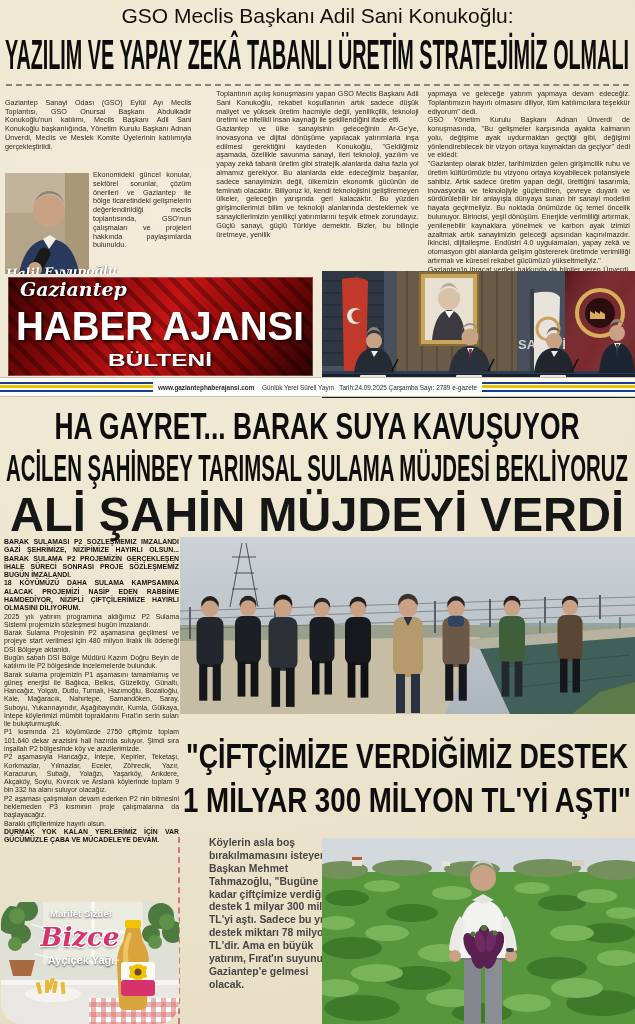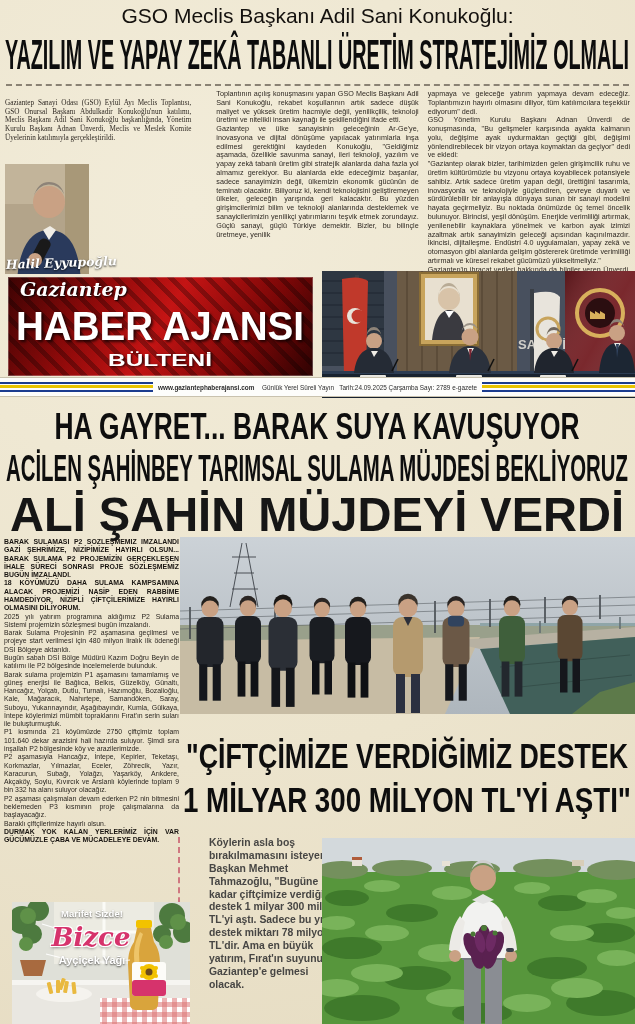--- a/index.html
+++ b/index.html
@@ -8,21 +8,21 @@
         background-image:radial-gradient(circle at 30% 20%, #f2ecd9 0%, #ece4cd 60%, #e6dcc2 100%);}
   svg text{font-family:"Liberation Sans",sans-serif;}
 
   
   .kicker{position:absolute;top:4px;left:0;width:635px;text-align:center;
           font-size:21px;color:#14110e;letter-spacing:0;}
   .h1-svg{position:absolute;top:24px;left:0;}
   .dashrule{position:absolute;top:84px;left:6px;width:623px;border-top:2px dashed #8a8274;}
   .topcols{position:absolute;top:90px;left:5px;width:625px;height:184px;display:flex;gap:9px;overflow:hidden;}
   .tcol{flex:1;font-size:7.2px;line-height:1.22;color:#2e2822;text-align:justify;white-space:pre-line;}
-  .tcol p{margin:0 16px 2px 0;white-space:pre-line;font-family:Liberation Serif, serif;}
+  .tcol p{margin:0 16px 2px 0;white-space:pre-line;}
   .speaker-photo{float:left;width:84px;height:118px;margin:2px 4px 0 0;position:relative;}
   .signature{position:absolute;left:1px;bottom:1px;width:150px;color:#fff;
              font-family:"DejaVu Serif",serif;font-style:italic;font-weight:bold;font-size:12.5px;
              text-shadow:0 1px 2px rgba(0,0,0,.8);transform:rotate(-2deg);transform-origin:left bottom;white-space:nowrap;}
 
   
   .masthead{position:absolute;left:8px;top:277px;width:305px;height:99px;
             background:
               repeating-linear-gradient(45deg, rgba(0,0,0,.28) 0 5px, rgba(0,0,0,0) 5px 13px),
               linear-gradient(120deg,#3d0303 0%,#8f0a0a 28%,#c41414 50%,#7a0707 78%,#2e0202 100%);
@@ -48,21 +48,21 @@
   .walk-photo{position:absolute;left:180px;top:537px;width:455px;height:177px;}
   .quote-kicker{position:absolute;left:180px;top:717px;width:455px;text-align:center;
                 font-weight:bold;font-size:12.5px;color:#1c1c1c;}
   .quote-svg{position:absolute;left:180px;top:732px;}
 
   
   .tahma-col{position:absolute;left:183px;top:837px;width:136px;height:186px;overflow:hidden;
              font-size:10.4px;line-height:1.24;font-weight:bold;color:#474644;margin-left:26px;}
   .dash-sep{position:absolute;left:178px;top:837px;height:187px;border-left:2px dashed #cf7780;}
   .field-photo{position:absolute;left:322px;top:838px;width:313px;height:186px;}
-  .ad{position:absolute;left:12px;top:902px;width:178px;height:122px;overflow:hidden;}
+  .ad{position:absolute;left:1px;top:902px;width:178px;height:122px;overflow:hidden;border-radius:21px;}
   .ad-tagline{position:absolute;left:20px;top:6px;width:120px;text-align:center;color:#fff;
               font-weight:bold;font-size:9.5px;text-shadow:0 1px 2px rgba(0,0,0,.65);}
   .ad-brand{position:absolute;left:24px;top:20px;width:110px;text-align:center;color:#d6336c;
             font-family:"DejaVu Serif",serif;font-style:italic;font-weight:bold;font-size:26px;
             text-shadow:1px 1px 0 #fff,-1px 1px 0 #fff,1px -1px 0 #fff,-1px -1px 0 #fff,0 2px 3px rgba(0,0,0,.4);}
   .ad-product{position:absolute;left:20px;top:52px;width:120px;text-align:center;color:#fff;
               font-weight:bold;font-size:11px;text-shadow:0 1px 2px rgba(0,0,0,.7);}
 </style>
 </head>
 <body>
@@ -88,20 +88,21 @@
           <circle cx="44" cy="38" r="16" fill="#c9a184"></circle>
           <path d="M28,36 a16 16 0 0 1 32,-4 l-4,-6 a16 14 0 0 0 -26,2 z" fill="#9a908a" opacity="0"></path>
           <path d="M29,32 a16 16 0 0 1 30,-2 c-2,-8 -8,-12 -15,-12 c-8,0 -13,6 -15,14 z" fill="#8d8378"></path>
           <path d="M12,118 c2,-38 16,-52 32,-52 c18,0 30,14 32,52 z" fill="#2a3a5c"></path>
           <path d="M38,66 l6,10 l7,-10 l-6,-4 z" fill="#f0ede6"></path>
           <rect x="30" y="74" width="12" height="26" rx="5" transform="rotate(28 36 87)" fill="#1a1a1a"></rect>
           <circle cx="30" cy="96" r="7" fill="#c9a184"></circle>
         </svg>
         <div class="signature">Halil Eyyupoğlu</div>
       </div>
+      <p>Ekonomideki güncel konular, sektörel sorunlar, çözüm önerileri ve Gaziantep ile bölge ticaretindeki gelişmelerin değerlendirildiği meclis toplantısında, GSO'nun çalışmaları ve projeleri hakkında paylaşımlarda bulunuldu.</p>
     </div>
     <div class="tcol">Toplantının açılış konuşmasını yapan GSO Meclis Başkanı Adil Sani Konukoğlu, rekabet koşullarının artık sadece düşük maliyet ve yüksek üretim hacmiyle değil, yenilikçilik, teknoloji üretimi ve nitelikli insan kaynağı ile şekillendiğini ifade etti.
 Gaziantep ve ülke sanayisinin geleceğinin Ar-Ge'ye, inovasyona ve dijital dönüşüme yapılacak yatırımlarla inşa edilmesi gerektiğini kaydeden Konukoğlu, "Geldiğimiz aşamada, özellikle savunma sanayi, ileri teknoloji, yazılım ve yapay zekâ tabanlı üretim gibi stratejik alanlarda daha fazla yol almamız gerekiyor. Bu alanlarda elde edeceğimiz başarılar, sadece sanayimizin değil, ülkemizin ekonomik gücünün de teminatı olacaktır. Biliyoruz ki, kendi teknolojisini geliştiremeyen ülkeler, geleceğin yarışında geri kalacaktır. Bu yüzden girişimcilerimizi bilim ve teknoloji alanlarında desteklemek ve sanayicilerimizin yenilikçi yatırımlarını teşvik etmek zorundayız. Güçlü sanayi, güçlü Türkiye demektir. Bizler, bu bilinçle üretmeye, yenilik</div>
     <div class="tcol">yapmaya ve geleceğe yatırım yapmaya devam edeceğiz. Toplantımızın hayırlı olmasını diliyor, tüm katılımcılara teşekkür ediyorum" dedi.
 GSO Yönetim Kurulu Başkanı Adnan Ünverdi de konuşmasında, "Bu gelişmeler karşısında ayakta kalmanın yolu, değişime ayak uydurmaktan geçtiği gibi, değişimi yönlendirebilecek bir vizyon ortaya koymaktan da geçiyor" dedi ve ekledi:
 "Gaziantep olarak bizler, tarihimizden gelen girişimcilik ruhu ve üretim kültürümüzle bu vizyonu ortaya koyabilecek potansiyele sahibiz. Artık sadece üretim yapan değil, ürettiğini tasarımla, inovasyonla ve teknolojiyle güçlendiren, çevreye duyarlı ve sürdürülebilir bir anlayışla dünyaya sunan bir sanayi modelini hayata geçirmeliyiz. Bu noktada önümüzde üç temel öncelik bulunuyor. Birincisi, yeşil dönüşüm. Enerjide verimliliği artırmak, yenilenebilir kaynaklara yönelmek ve karbon ayak izimizi azaltmak artık sanayimizin geleceği açısından kaçınılmazdır. İkincisi, dijitalleşme. Endüstri 4.0 uygulamaları, yapay zekâ ve otomasyon gibi alanlarda gelişim göstererek üretimde verimliliği artırmalı ve küresel rekabet gücümüzü yükseltmeliyiz."
 Gaziantep'in ihracat verileri hakkında da bilgiler veren Ünverdi, 2025 yılı ocak-ağustos döneminde Gaziantep'ten 6 milyar 523 milyon doların üzerinde ihracat yapıldığını, belirterek, şunları aktardı:
 "Gaziantep en fazla ihracat gerçekleştiren iller arasında 2025 yılı ağustos ayında da 6. sıradaki yerini korudu. En çok ihracatın yapıldığı ülkelerin başında Irak ve ABD yer aldı. İhracatın sektörlere göre dağılımına bakıldığında ise ilk sırada tarımsal sanayi ve hububat ürünleri, 2. halı, 3. tekstil ve hammaddeleri, 4. kimyevi maddeler ve mamulleri ve 5. sırada ise mobilya, kağıt ve orman ürünleri sektörleri bulunuyor. İhracat yaptığımız toplam ülke sayısı 182'dir."</div>
   </div>
 

